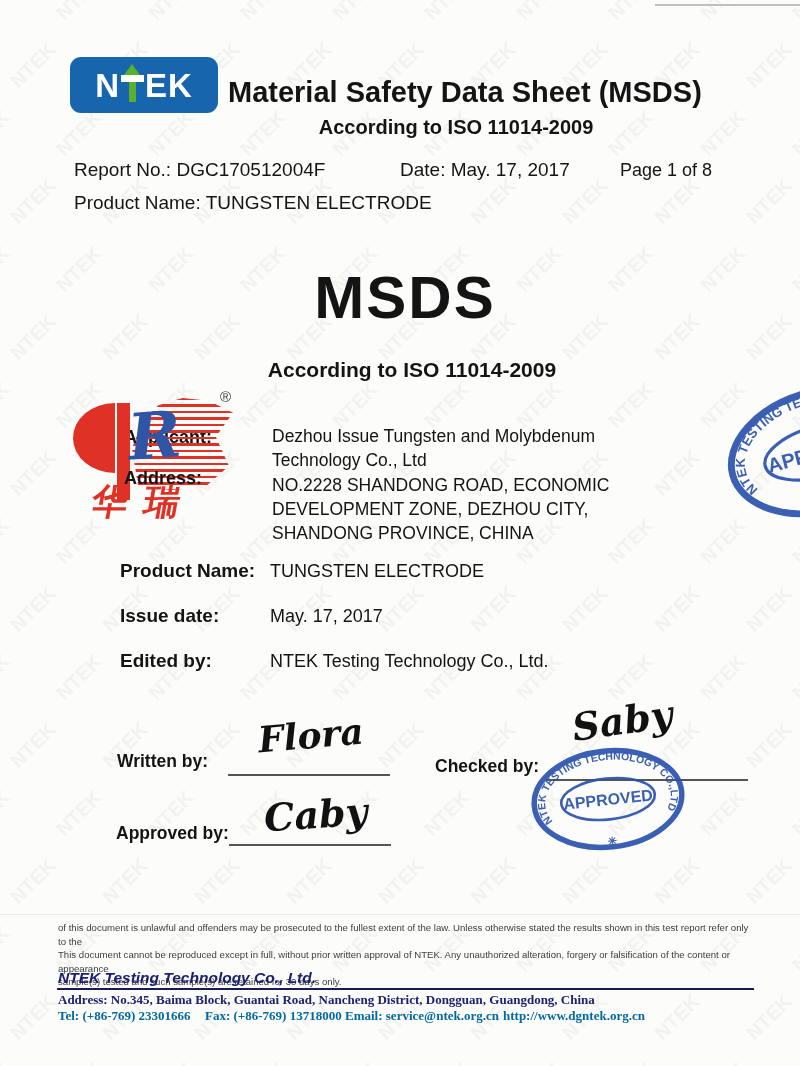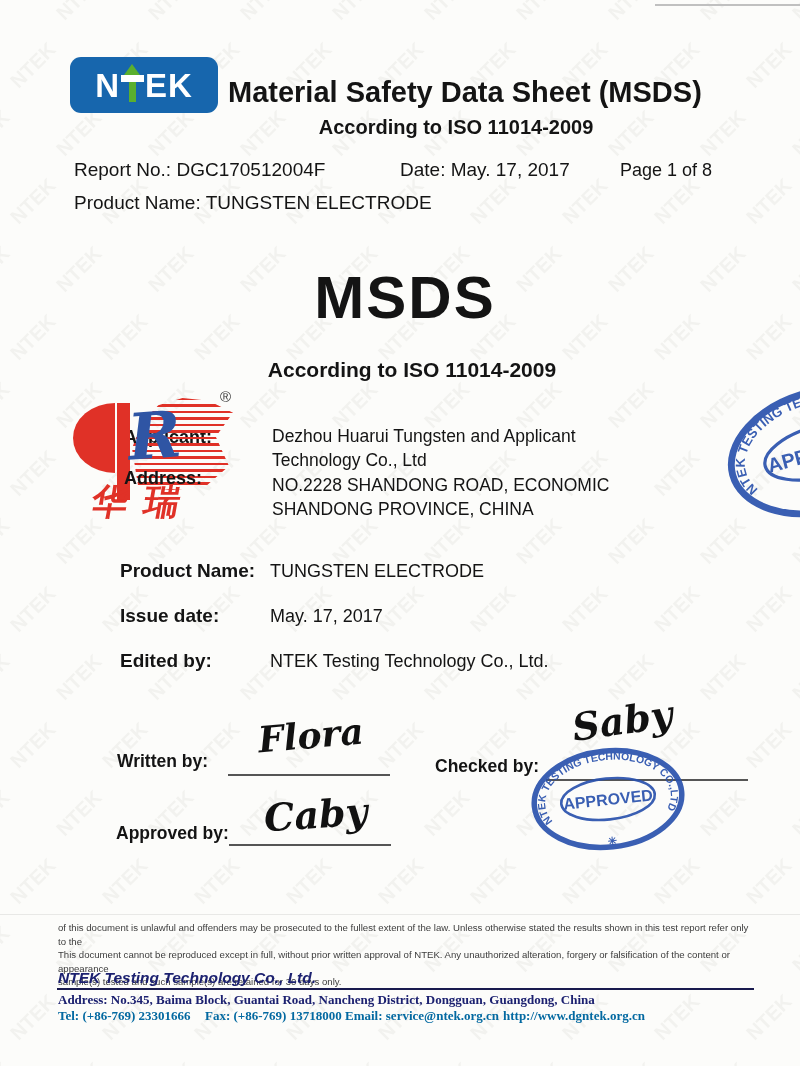--- a/index.html
+++ b/index.html
@@ -284,23 +284,24 @@
     <span class="disc"></span>
     <span class="vbar"></span>
     <span class="stripes"></span>
     <span id="hr-letter-r">R</span>
     <span id="hr-chinese">华瑞</span>
     <span id="hr-reg">®</span>
   </div>
 
   <div id="address-label" class="abs">Address:</div>
   <div id="company-block" class="abs">
-    <div>Dezhou Huarui Tungsten and Applicant</div>
+    <div>Dezhou Issue Tungsten and Molybdenum</div>
     <div>Technology Co., Ltd</div>
     <div>NO.2228 SHANDONG ROAD, ECONOMIC</div>
+    <div>DEVELOPMENT ZONE, DEZHOU CITY,</div>
     <div>SHANDONG PROVINCE, CHINA</div>
   </div>
 
   <div class="abs info-label" style="top:560px;">Product Name:</div>
   <div class="abs info-value" style="top:561px;">TUNGSTEN ELECTRODE</div>
   <div class="abs info-label" style="top:605px;">Issue date:</div>
   <div class="abs info-value" style="top:606px;">May. 17, 2017</div>
   <div class="abs info-label" style="top:650px;">Edited by:</div>
   <div class="abs info-value" style="top:651px;">NTEK Testing Technology Co., Ltd.</div>
 

